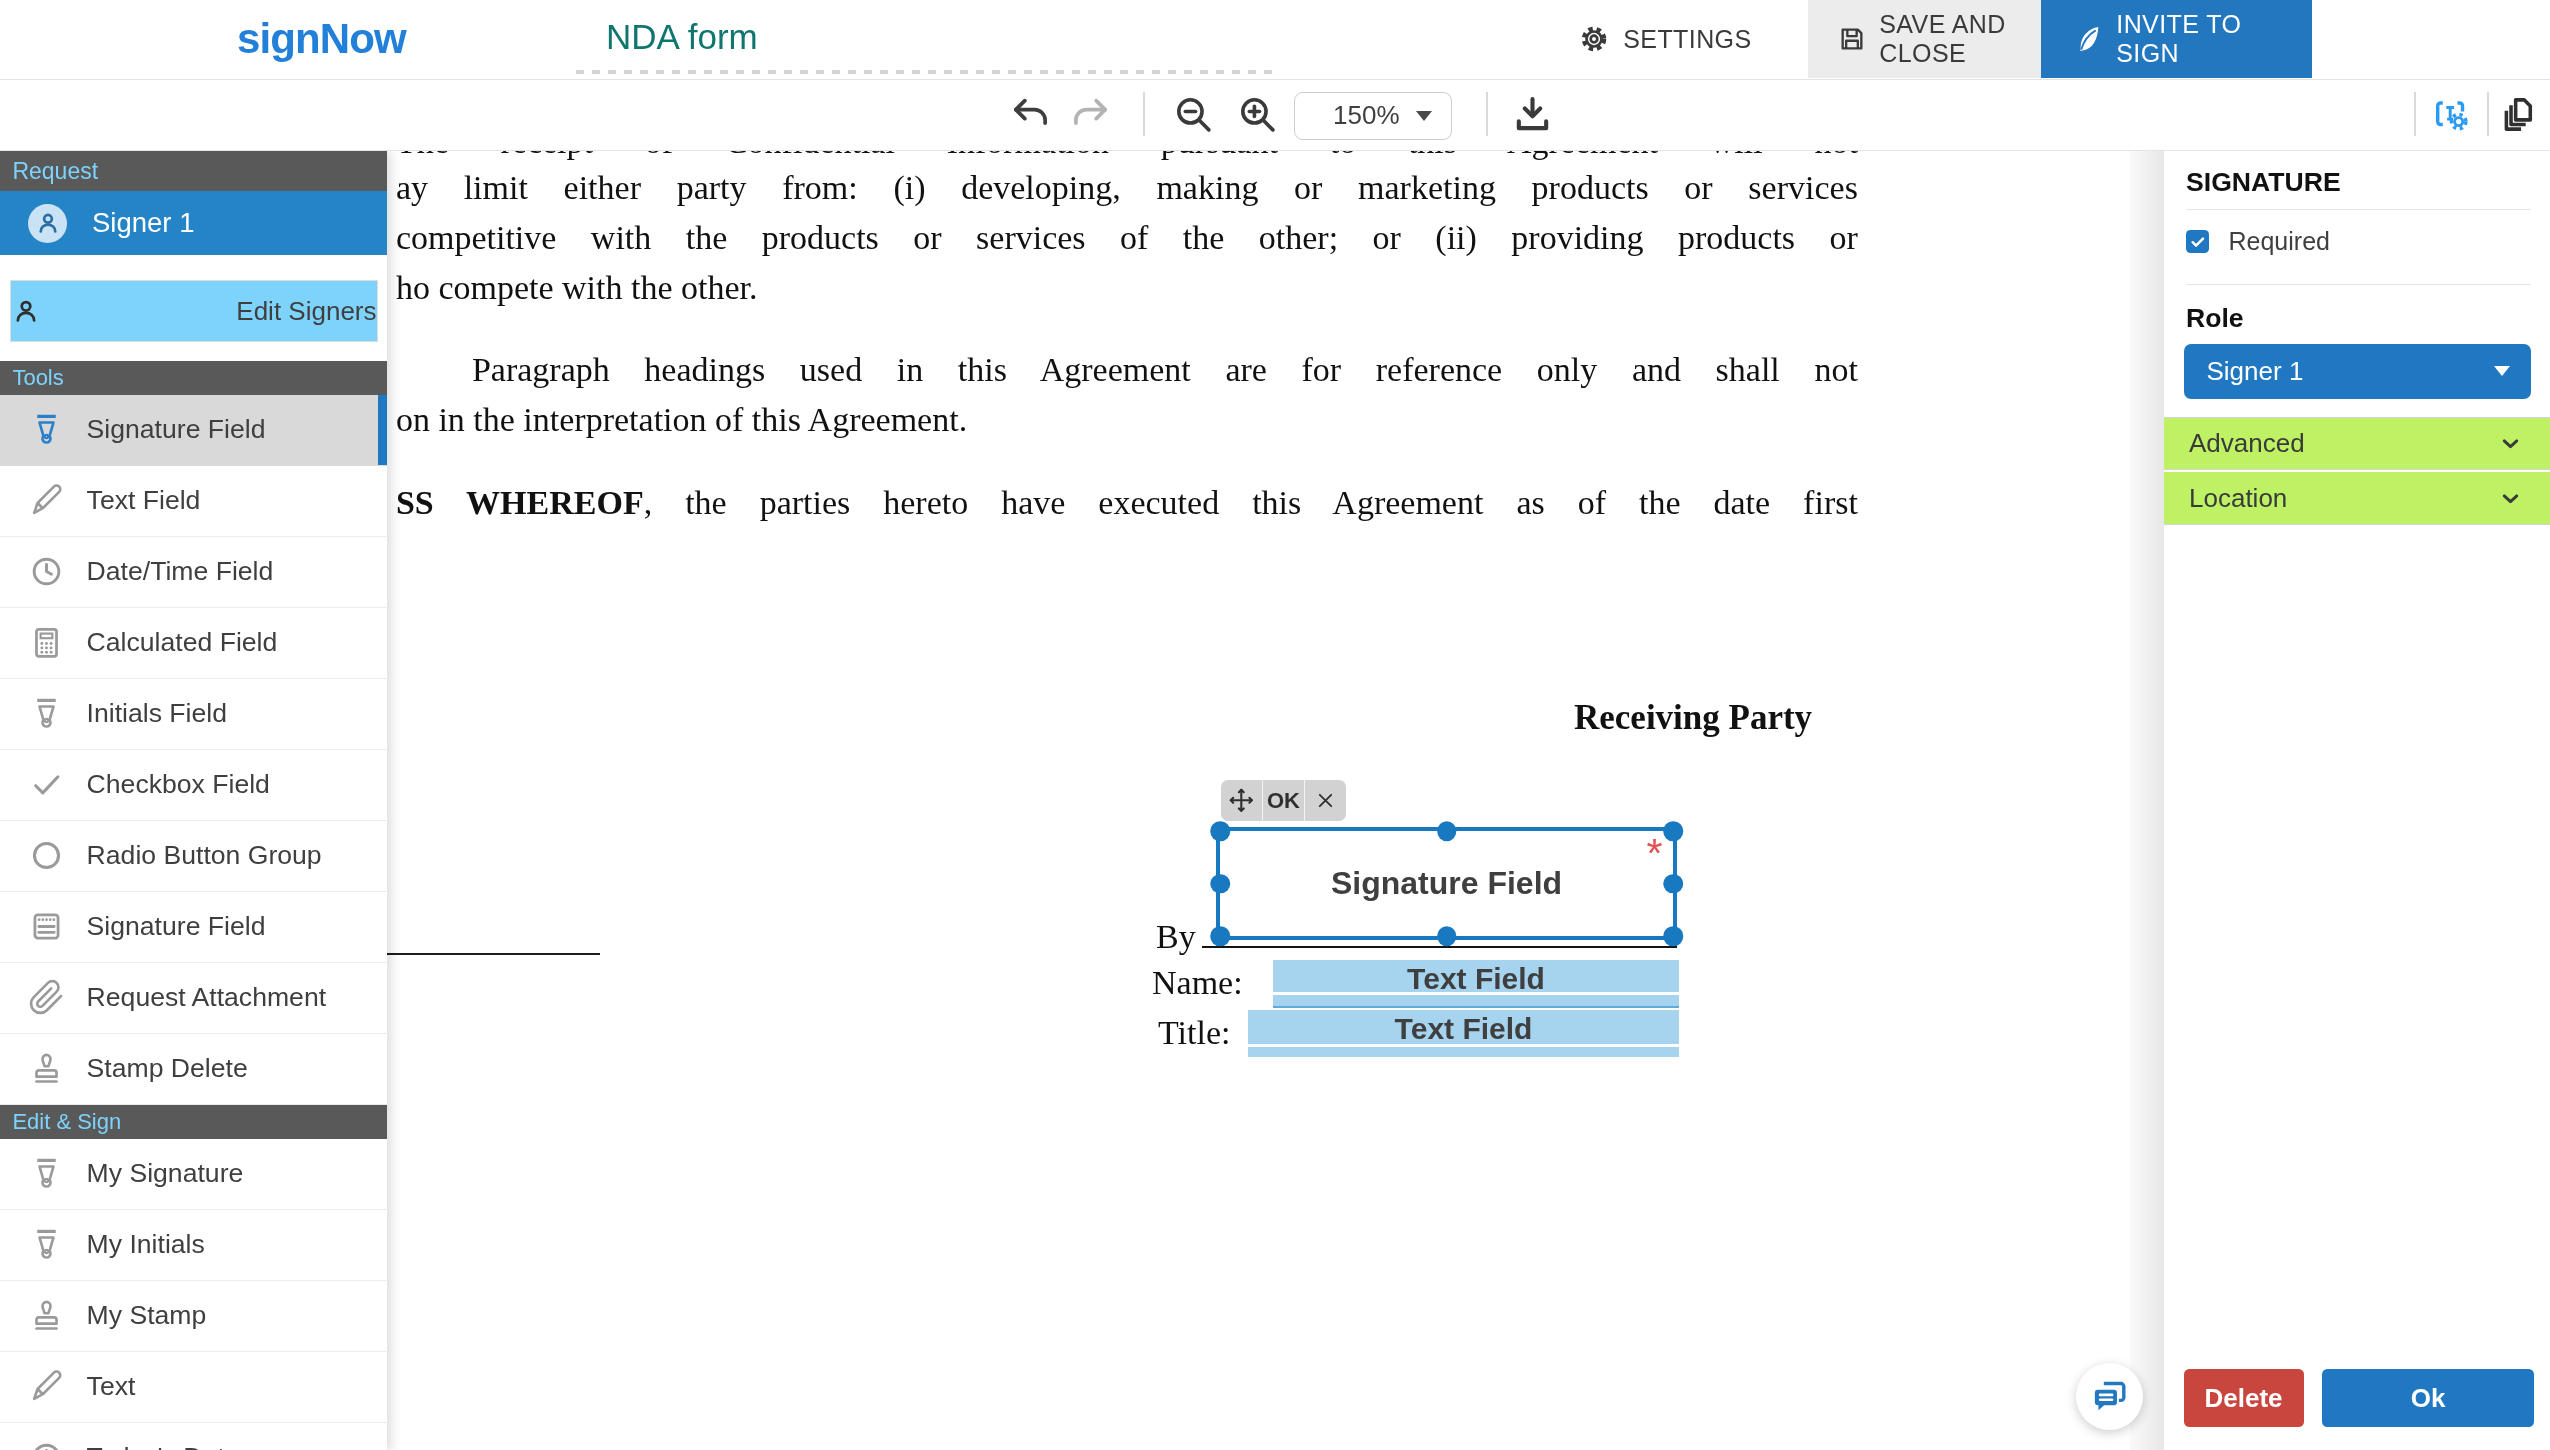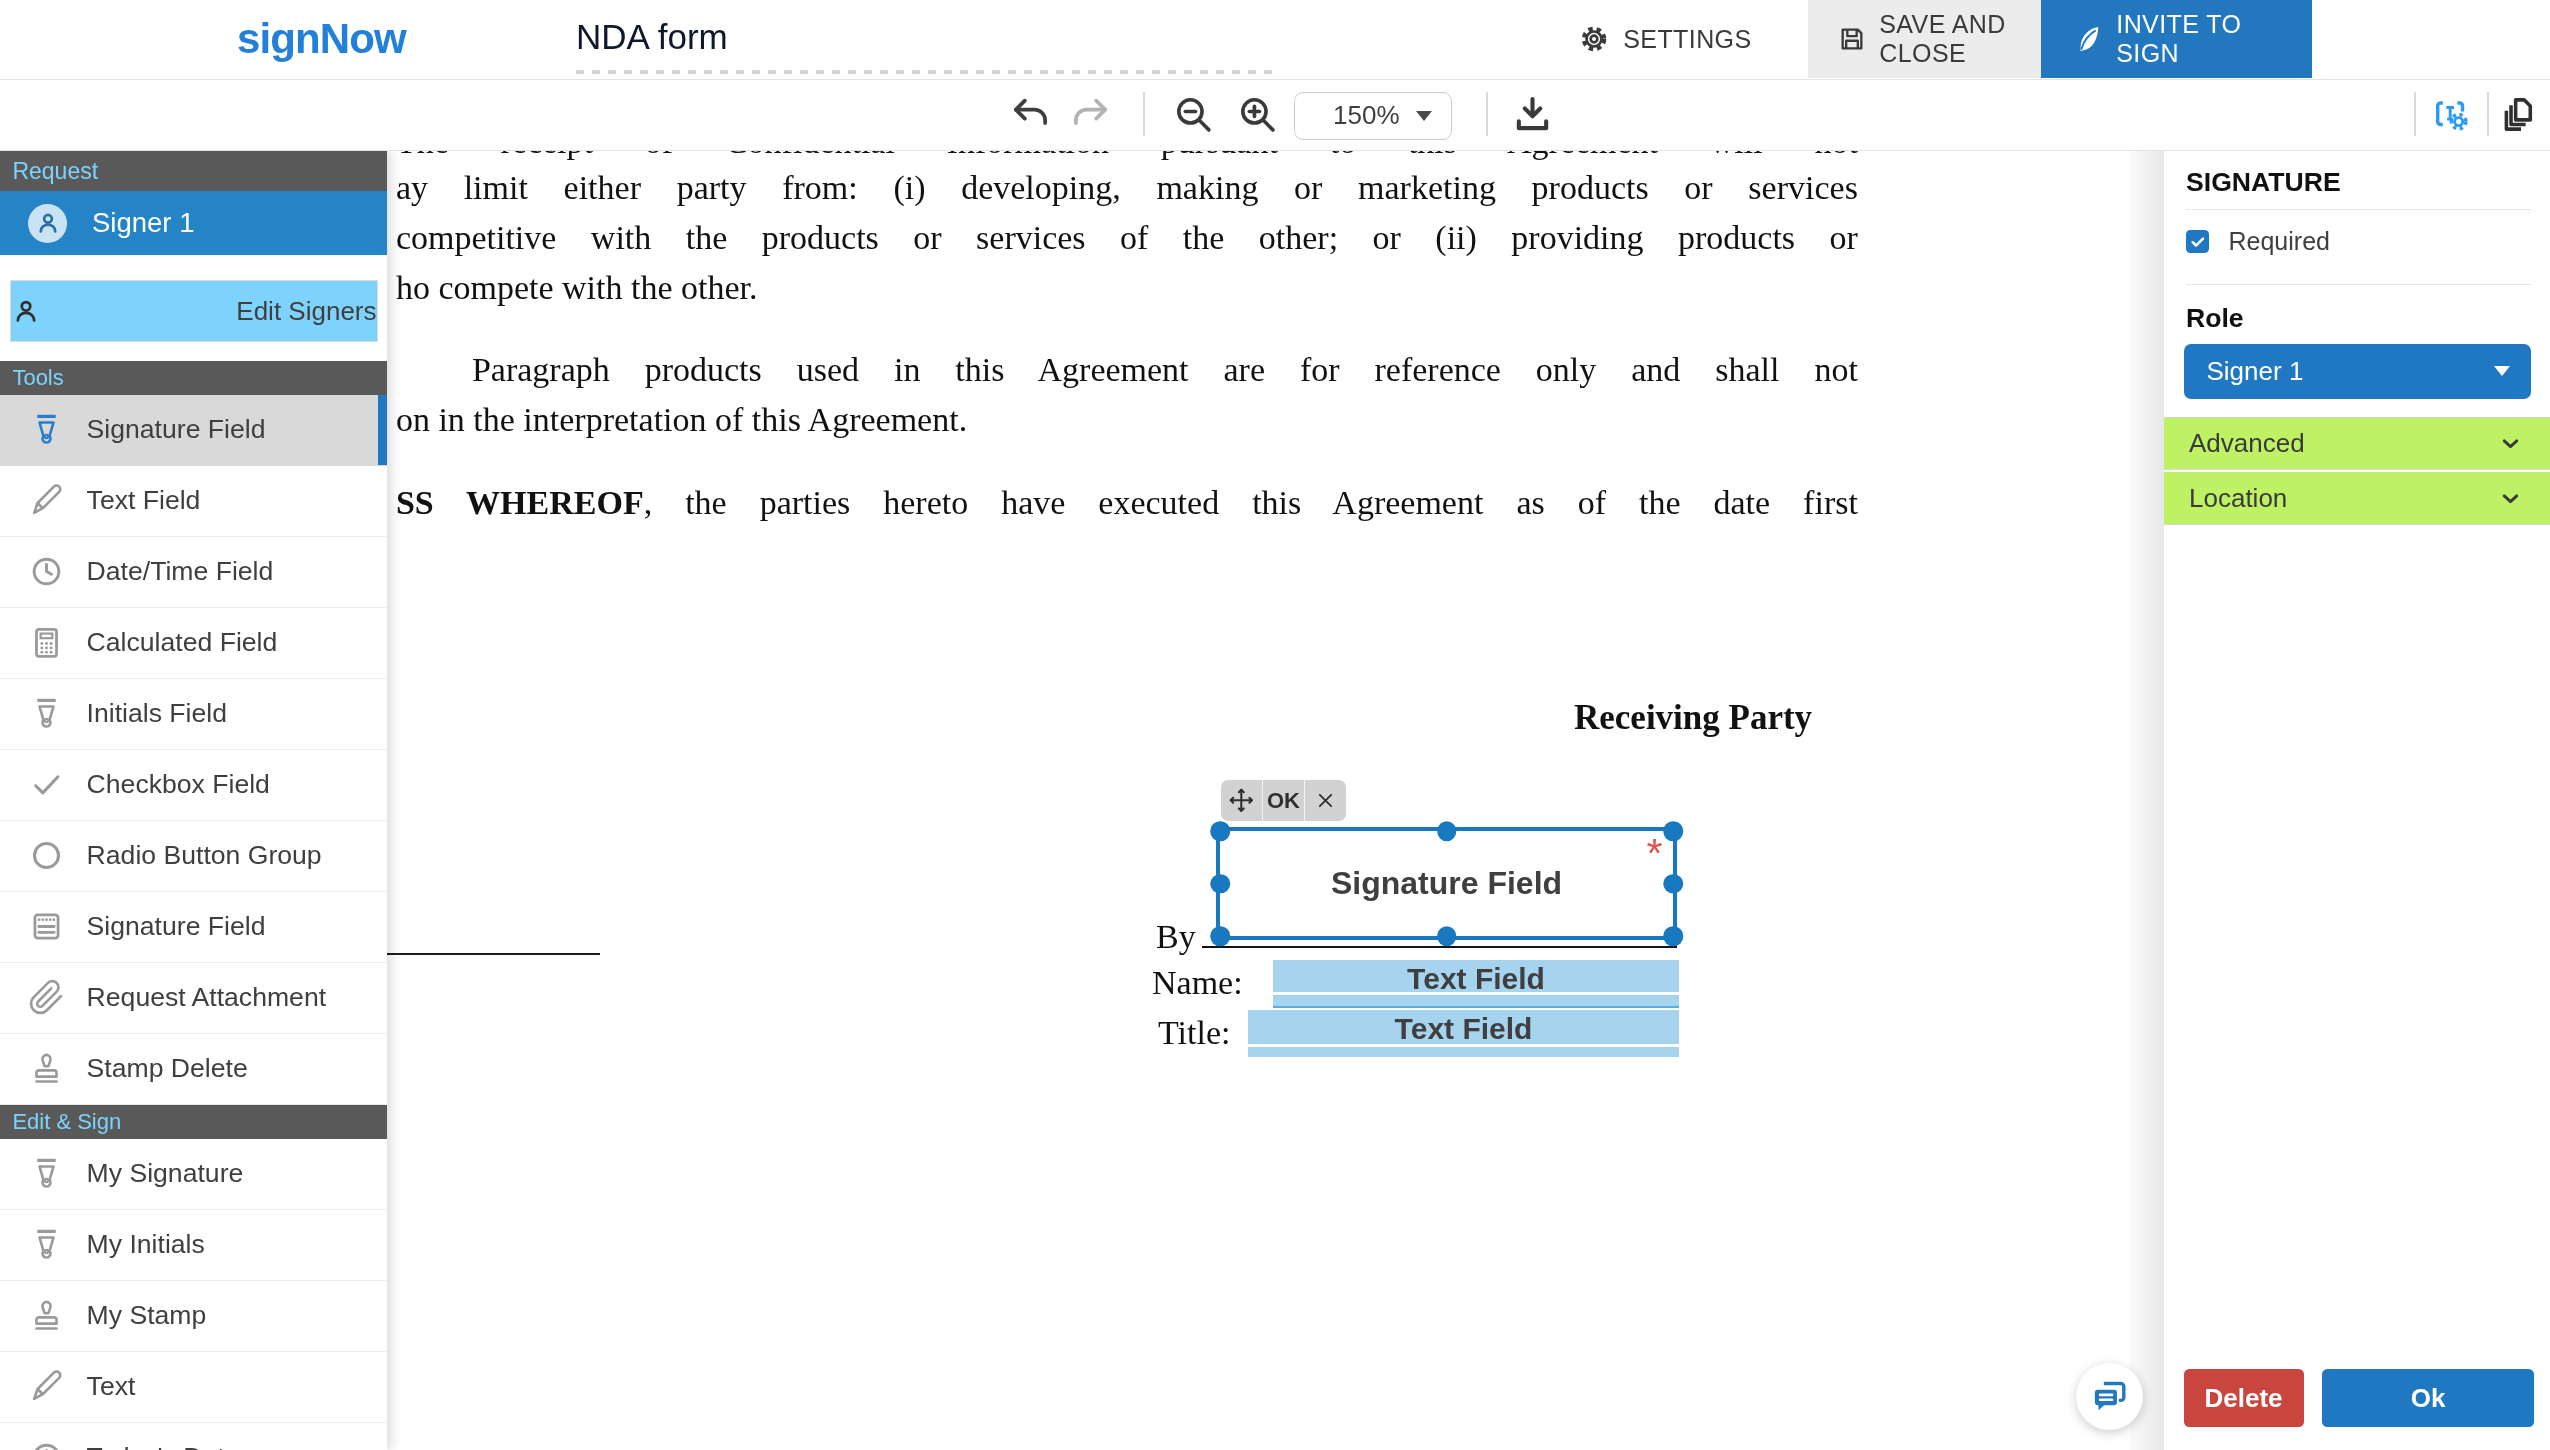--- a/index.html
+++ b/index.html
@@ -7,22 +7,22 @@
   .root {
     position:relative; width:2550px; height:1450px; overflow:hidden;
     font-family:"Liberation Sans", sans-serif; color:#3d3d3d; background:#fff;
   }
   svg { display:block; }
 
   
   .header { position:absolute; left:0; top:0; width:2550px; height:80px; background:#fff; border-bottom:1.8px solid #e3e3e3; z-index:40; }
   .logo { position:absolute; left:237px; top:0; height:78px; display:flex; align-items:center;
           font-size:42px; font-weight:bold; letter-spacing:-0.9px; color:#2380d9; }
-  .doc-title { position:absolute; left:576px; top:0; height:74px; display:flex; align-items:center;
-               font-size:35px; color:#0f172a; }
+  .doc-title { position:absolute; left:606px; top:0; height:74px; display:flex; align-items:center;
+               font-size:35px; color:#0f766e; }
   .title-underline { position:absolute; left:576px; top:70px; width:700px; height:3.5px;
     background:repeating-linear-gradient(90deg,#d4d4d4 0 8px,transparent 8px 16px); }
   .hdr-btn { position:absolute; top:0; height:78px; display:flex; align-items:center; gap:13.3px;
              font-size:25px; letter-spacing:0.4px; color:#3a3a3a; padding:0 30px; cursor:pointer; }
   .btn-settings { left:1548px; }
   .btn-save { left:1760px; width:281px; background:#ececec; justify-content:center;margin-left:48px; }
   .btn-invite { left:2041px; width:271px; background:#2377bf; color:#fff; justify-content:center; }
 
   
   .toolbar { position:absolute; left:0; top:80px; width:2550px; height:71px; background:#fff; border-bottom:1.8px solid #e3e3e3; z-index:39; }
@@ -427,21 +427,21 @@
   </div>
 
   <div class="doc">
     <div class="p0 doc-line">The receipt of Confidential Information pursuant to this Agreement will not</div>
     <div class="p1">
       <div class="doc-line">ay limit either party from: (i) developing, making or marketing products or services</div>
       <div class="doc-line">competitive with the products or services of the other; or (ii) providing products or</div>
       <div class="doc-line last">ho compete with the other.</div>
     </div>
     <div class="p2">
-      <div class="doc-line indent">Paragraph products used in this Agreement are for reference only and shall not</div>
+      <div class="doc-line indent">Paragraph headings used in this Agreement are for reference only and shall not</div>
       <div class="doc-line last">on in the interpretation of this Agreement.</div>
     </div>
     <div class="p3">
       <div class="doc-line"><b>SS WHEREOF</b><span>, the parties hereto have executed this Agreement as of the date first</span></div>
     </div>
     <div class="rcv-party">Receiving Party</div>
     <div class="line-left"></div>
     <div class="sig-word" style="left:769px; top:767px;">By</div>
     <div class="line-by"></div>
     <div class="sig-word" style="left:765px; top:813px;">Name:</div>

